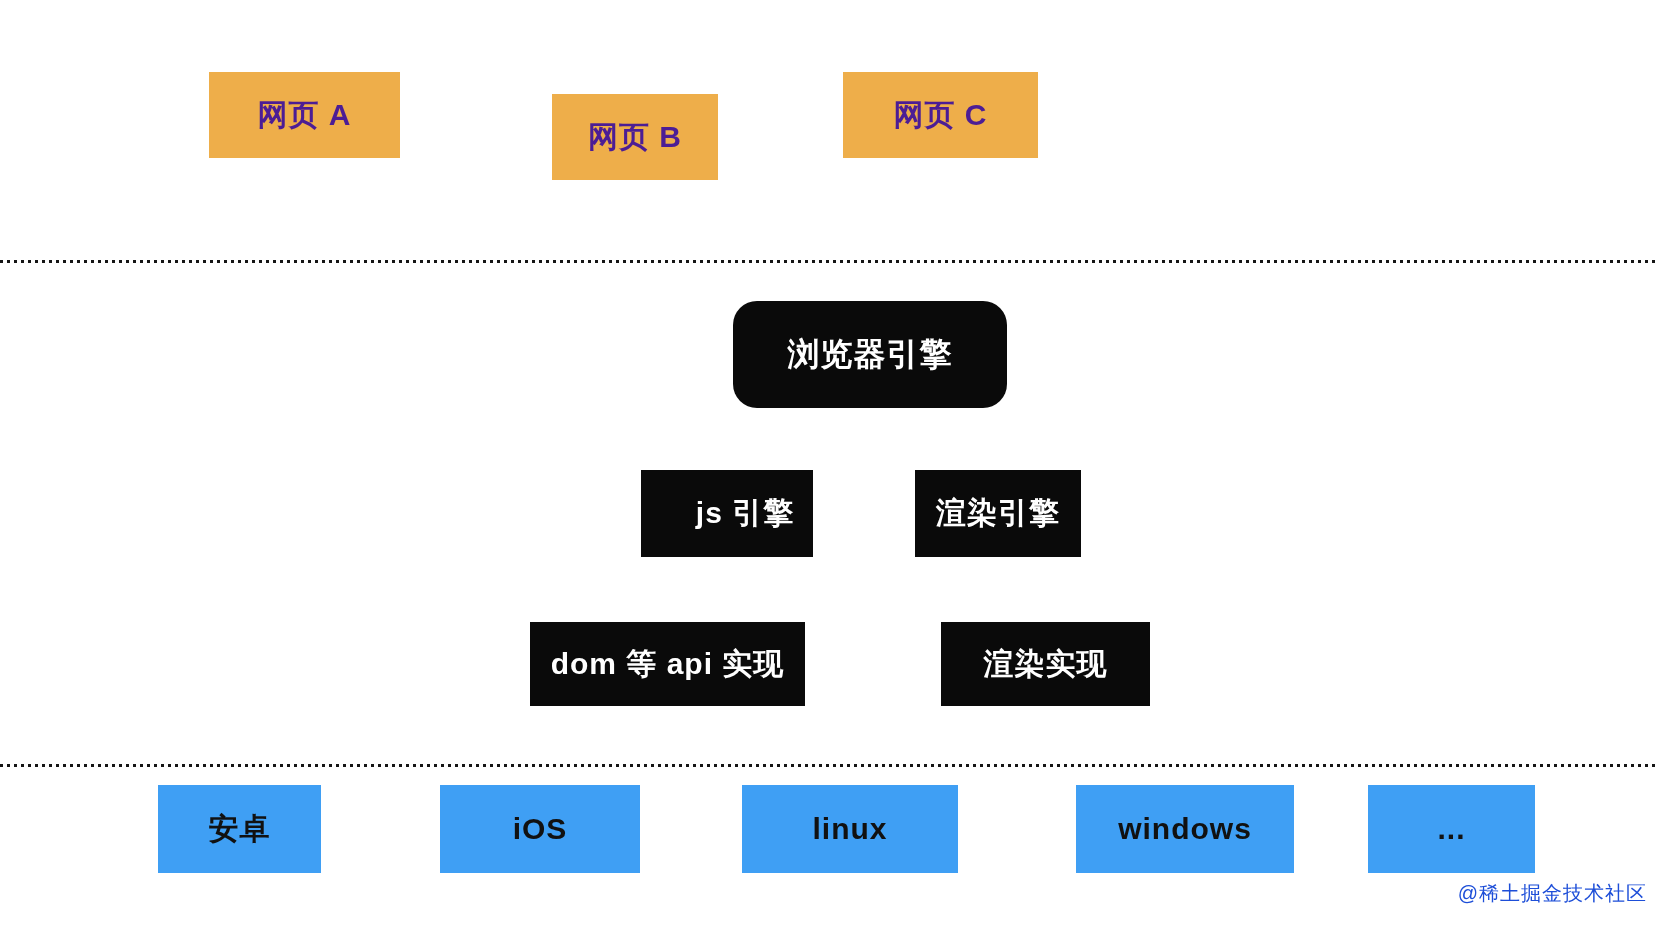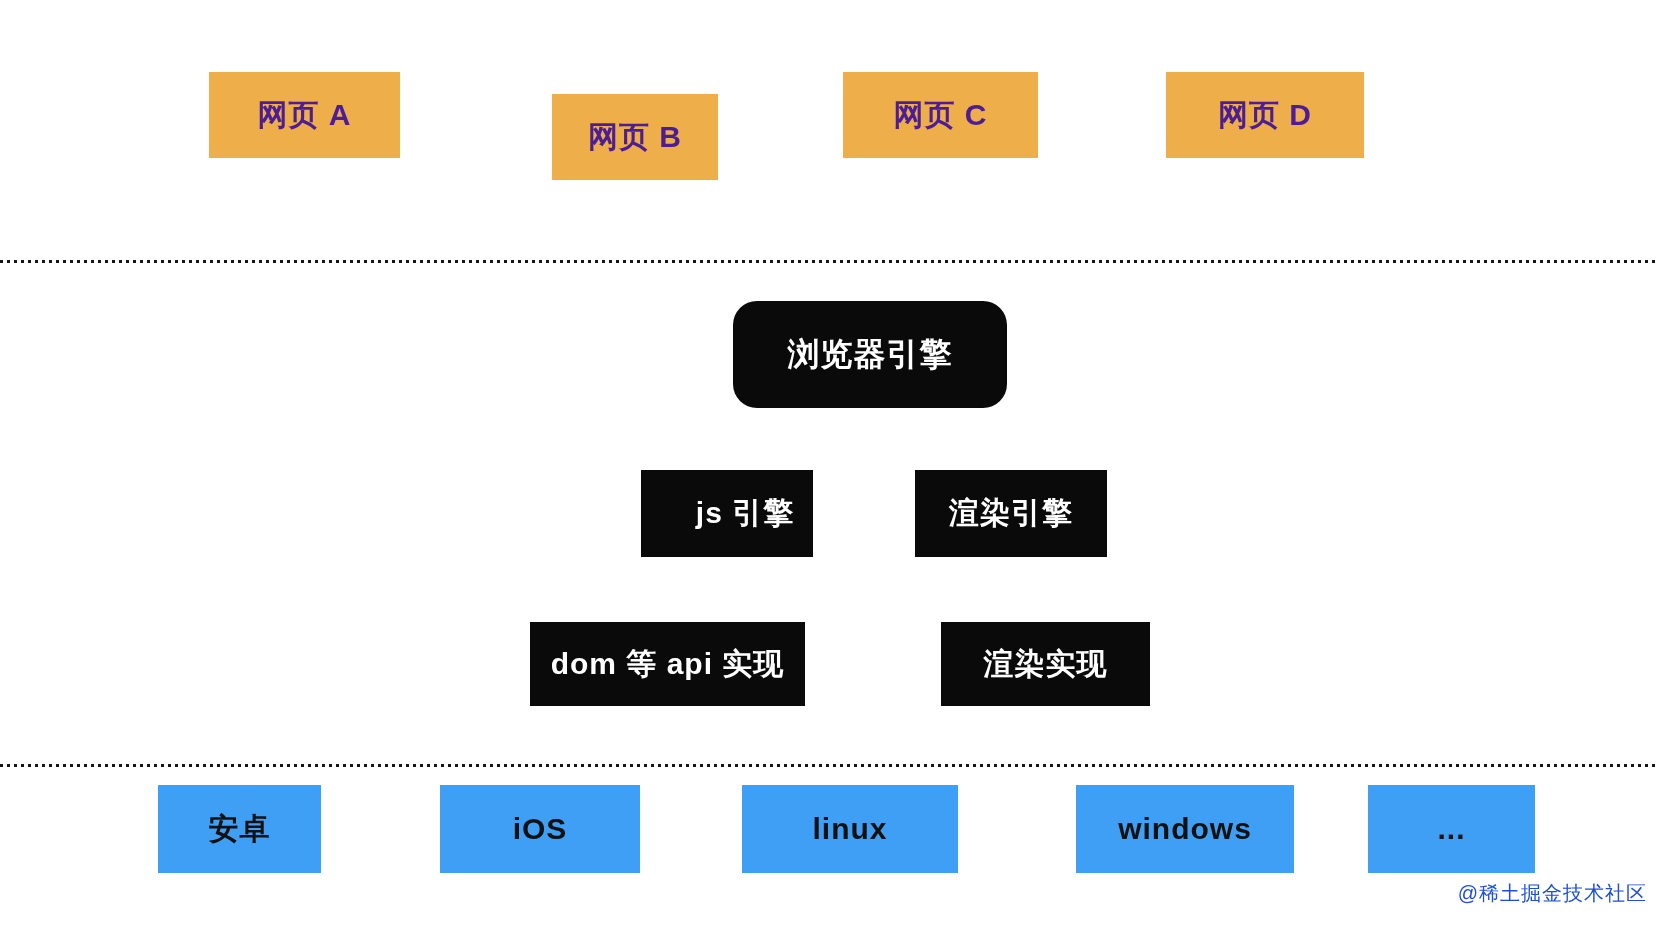--- a/index.html
+++ b/index.html
@@ -62,42 +62,41 @@
     letter-spacing: 1px;
   }
   
   #page-a { left: 209px; width: 191px; }
   #page-b { left: 552px; width: 166px; margin-top: 22px; }
   #page-c { left: 843px; width: 195px; }
   #page-d { left: 1166px; width: 198px; }
 
   #browser-engine { left: 733px; top: 301px; width: 274px; height: 107px; font-size: 32px; border-radius: 24px; }
   #js-engine      { left: 641px; top: 470px; width: 172px; height: 87px; padding-left: 36px; }
-  #render-engine  { left: 915px; top: 470px; width: 192px; height: 87px; }
+  #render-engine  { left: 915px; top: 470px; width: 166px; height: 87px; }
   #dom-api-impl   { left: 530px; top: 622px; width: 275px; height: 84px; }
   #render-impl    { left: 941px; top: 622px; width: 209px; height: 84px; }
 
   #divider-top    { top: 260px; }
   #divider-bottom { top: 764px; }
 
   #platform-android { left: 158px;  width: 163px; }
   #platform-ios     { left: 440px;  width: 200px; }
   #platform-linux   { left: 742px;  width: 216px; }
   #platform-windows { left: 1076px; width: 218px; }
   #platform-more    { left: 1368px; width: 167px; }
 </style>
 </head>
 <body>
 
 <div class="canvas">
 
   <div id="page-a" class="box page-box">网页 A</div>
   <div id="page-b" class="box page-box">网页 B</div>
   <div id="page-c" class="box page-box">网页 C</div>
-  <div id="page-d" class="box page-box">网页 D</div>
 
   <div id="divider-top" class="dotted-line"></div>
 
   <div id="browser-engine" class="box engine-box">浏览器引擎</div>
 
   <div id="js-engine" class="box engine-box">js 引擎</div>
   <div id="render-engine" class="box engine-box">渲染引擎</div>
 
   <div id="render-impl" class="box engine-box">渲染实现</div>
   <div id="dom-api-impl" class="box engine-box">dom 等 api 实现</div>

